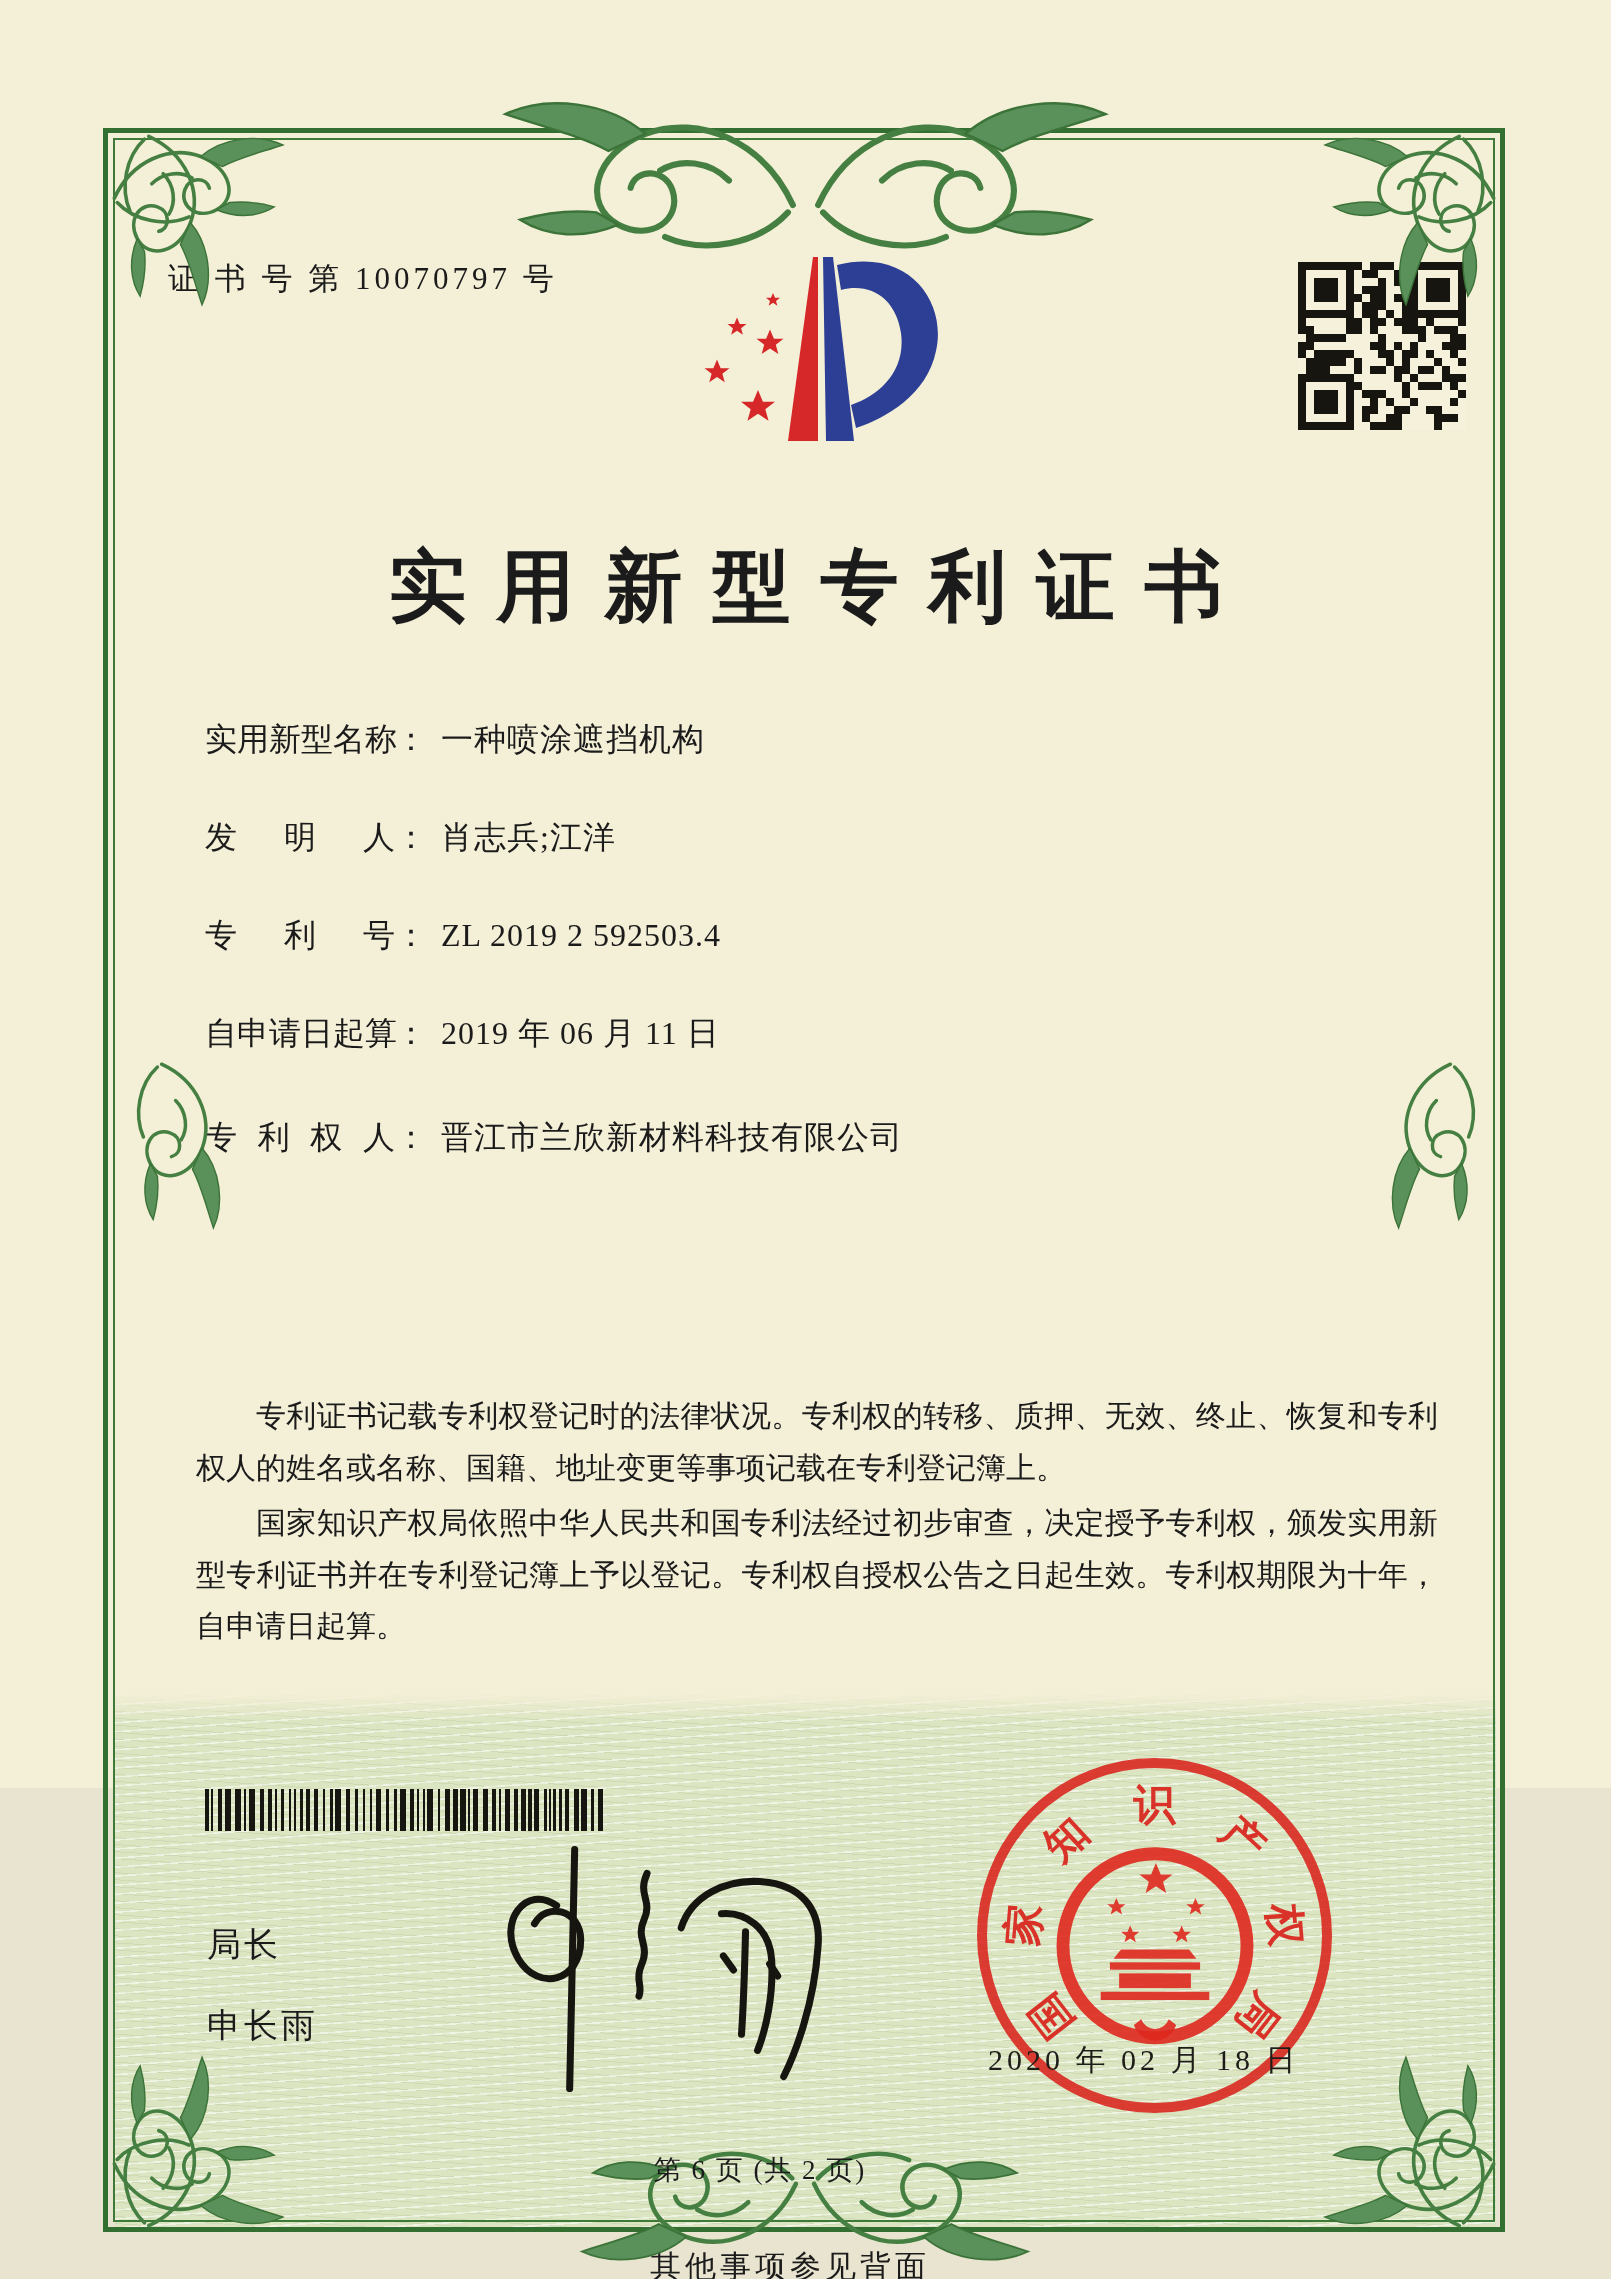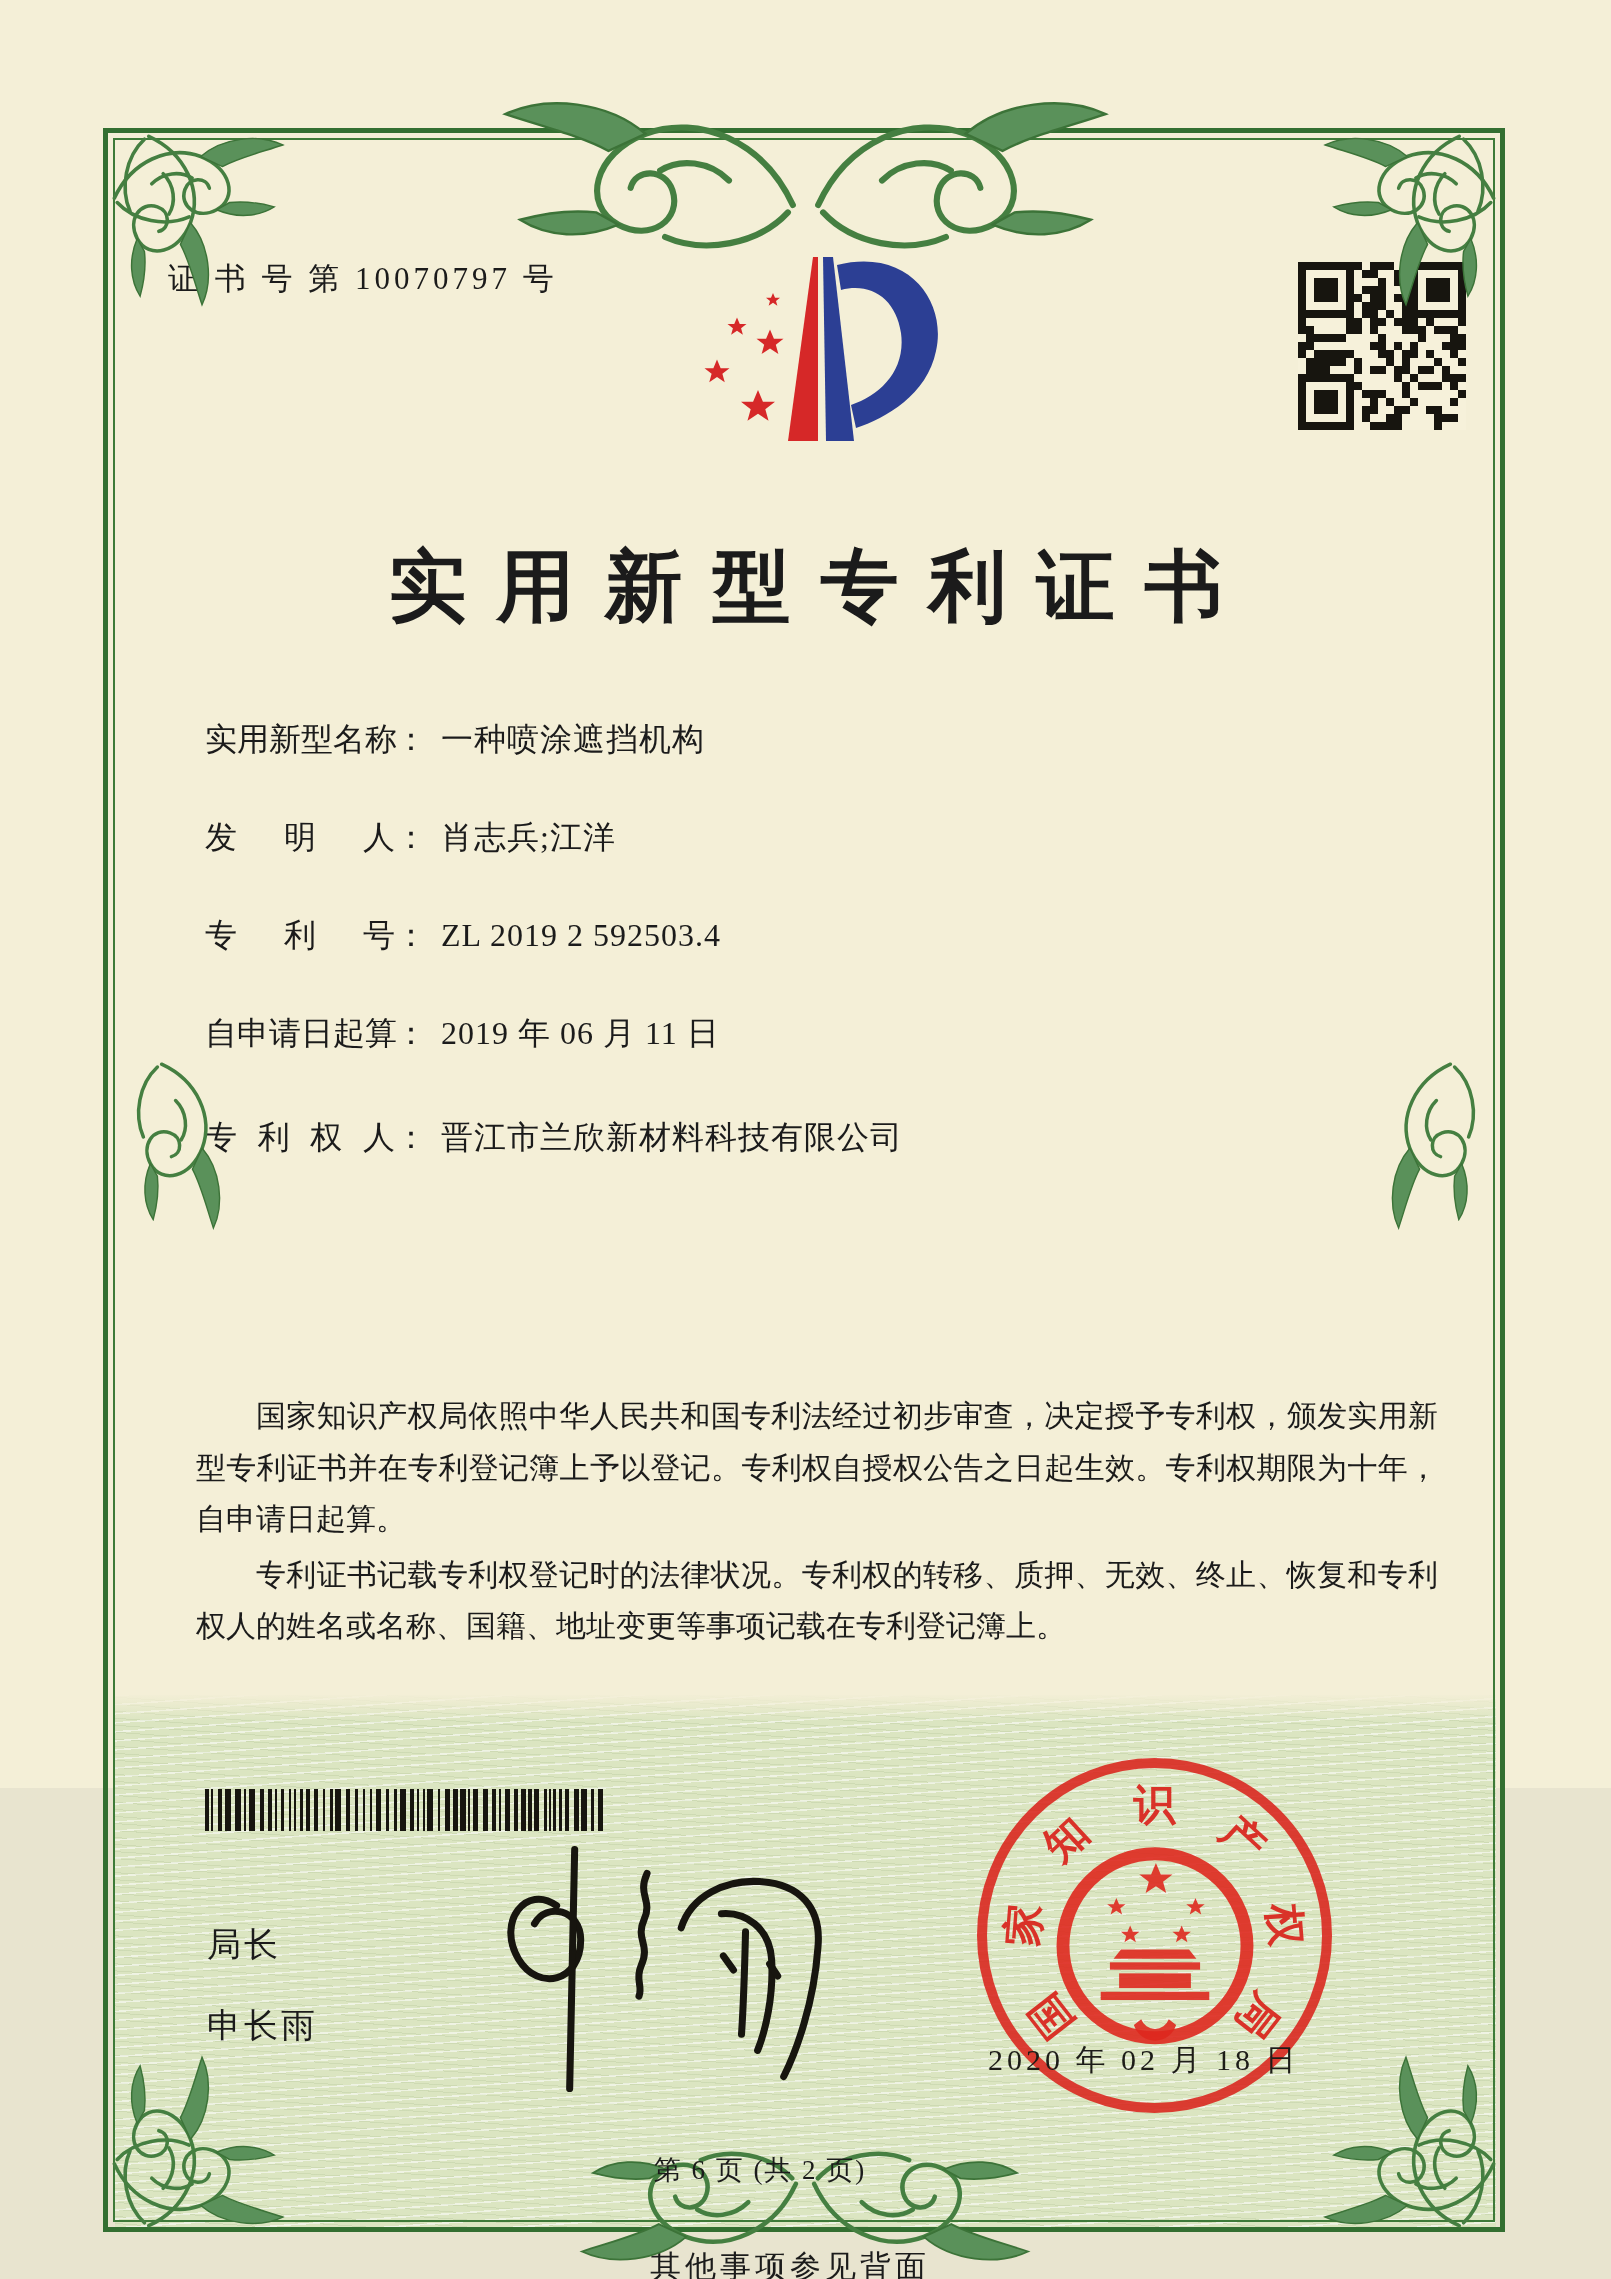--- a/index.html
+++ b/index.html
@@ -393,22 +393,22 @@
     <span class="f-label">专利号</span><span class="f-colon">：</span><span class="f-value">ZL 2019 2 592503.4</span>
   </div>
   <div class="abs field-row" style="top:1012px">
     <span class="f-label">自申请日起算</span><span class="f-colon">：</span><span class="f-value">2019 年 06 月 11 日</span>
   </div>
   <div class="abs field-row" style="top:1116px">
     <span class="f-label">专利权人</span><span class="f-colon">：</span><span class="f-value">晋江市兰欣新材料科技有限公司</span>
   </div>
 
   <div class="abs body-text">
+    <p>专利证书记载专利权登记时的法律状况。专利权的转移、质押、无效、终止、恢复和专利权人的姓名或名称、国籍、地址变更等事项记载在专利登记簿上。</p>
     <p>国家知识产权局依照中华人民共和国专利法经过初步审查，决定授予专利权，颁发实用新型专利证书并在专利登记簿上予以登记。专利权自授权公告之日起生效。专利权期限为十年，自申请日起算。</p>
-    <p>专利证书记载专利权登记时的法律状况。专利权的转移、质押、无效、终止、恢复和专利权人的姓名或名称、国籍、地址变更等事项记载在专利登记簿上。</p>
   </div>
 
   <div class="abs barcode">
       <i style="left:0px;width:4px"></i>
       <i style="left:6px;width:2px"></i>
       <i style="left:13px;width:4px"></i>
       <i style="left:20px;width:6px"></i>
       <i style="left:30px;width:6px"></i>
       <i style="left:39px;width:2px"></i>
       <i style="left:44px;width:6px"></i>

